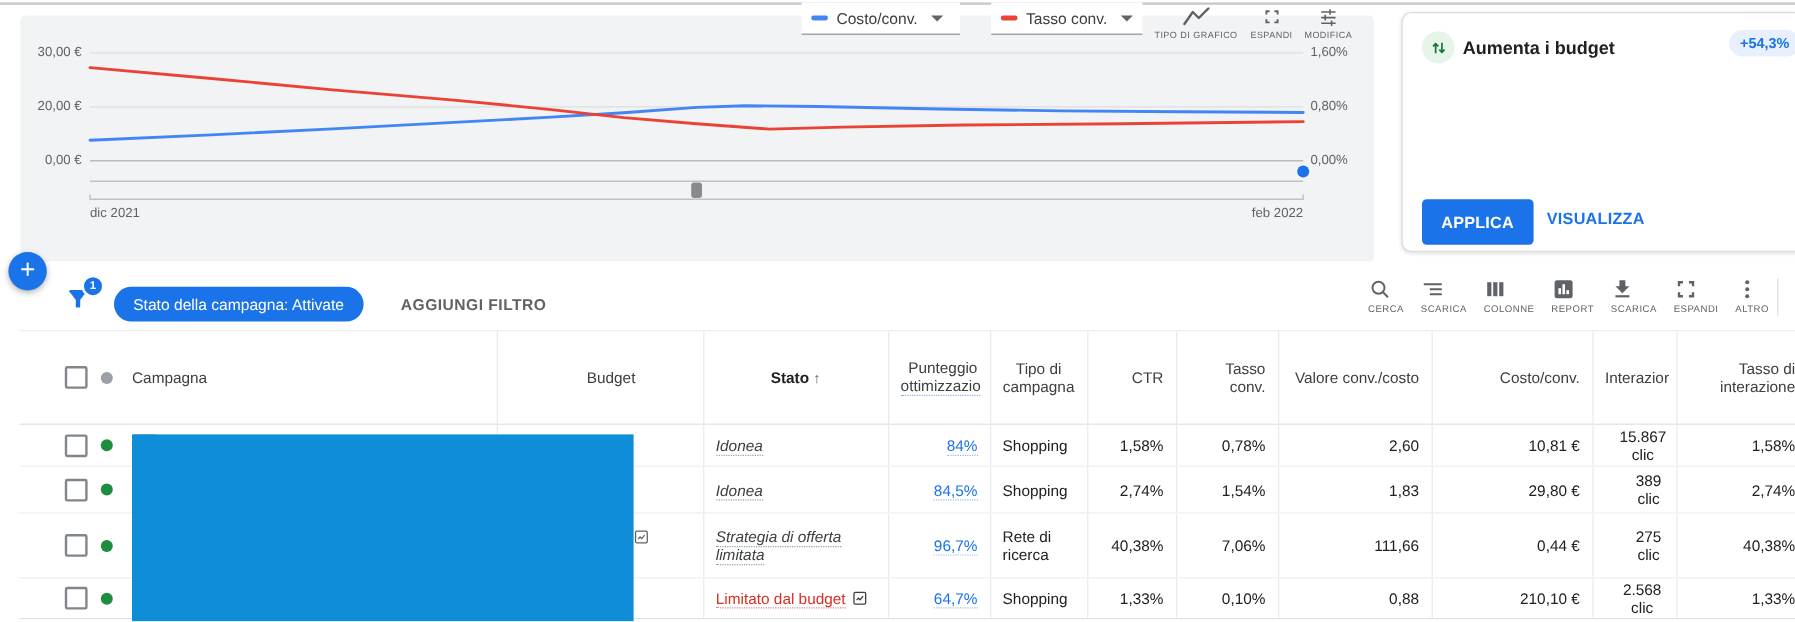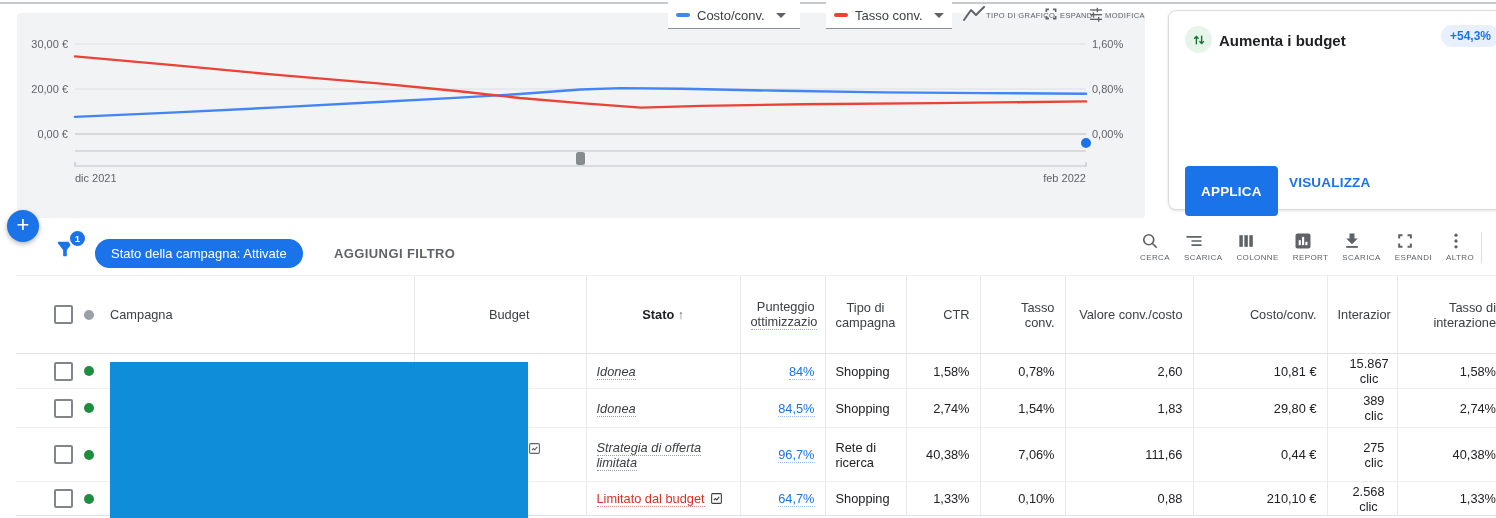--- a/index.html
+++ b/index.html
@@ -10,37 +10,37 @@
   .chart-panel{position:absolute;left:17px;top:13px;width:1128px;height:205px;background:#f2f3f4;border-radius:4px;}
   .chart-svg{position:absolute;left:0;top:0;pointer-events:none;}
   .axis-label{position:absolute;font-size:11px;color:#5f6368;line-height:12px;}
   .yl{left:14px;width:54px;text-align:right;}
   .yr{left:1092px;width:50px;text-align:left;}
   .metric-chip{position:absolute;top:2px;height:26px;background:#fff;border-bottom:1px solid #8a8f94;
     display:flex;align-items:center;gap:7px;padding:0 8px;cursor:pointer;}
   .metric-dash{width:14px;height:4px;border-radius:2px;}
   .metric-label{font-size:13px;color:#3c4043;}
   .caret{width:0;height:0;border-left:5px solid transparent;border-right:5px solid transparent;border-top:5px solid #5f6368;margin-left:4px;}
-  .chart-tool{position:absolute;top:6px;display:flex;flex-direction:row;align-items:center;cursor:pointer;}
+  .chart-tool{position:absolute;top:6px;display:flex;flex-direction:column;align-items:center;cursor:pointer;}
   .chart-tool .tlabel{margin-top:3px;font-size:7.5px;letter-spacing:.4px;color:#5f6368;white-space:nowrap;}
   .scrub-dot{position:absolute;left:1081px;top:138px;width:10px;height:10px;border-radius:50%;background:#1a73e8;}
   .scrub-handle{position:absolute;left:576px;top:152px;width:9px;height:13px;border-radius:2.5px;background:#868b8e;cursor:ew-resize;}
   
   .card{position:absolute;left:1168px;top:10px;width:356px;height:198px;background:#fff;border:1px solid #dadce0;
         border-radius:8px;box-shadow:0 1px 3px rgba(60,64,67,.15);z-index:30;}
   .card-icon{position:absolute;left:16px;top:15px;width:27px;height:27px;border-radius:50%;background:#e6f4ea;
              display:flex;align-items:center;justify-content:center;}
   .card-title{position:absolute;left:50px;top:21px;font-size:15px;font-weight:bold;color:#202124;}
   .card-badge{position:absolute;left:272px;top:14px;background:#e8f0fe;color:#1a73e8;font-size:12px;font-weight:bold;
               border-radius:12px;padding:4px 9px;}
   .card-body{position:absolute;left:16px;top:52px;font-size:13.8px;color:#3c4043;line-height:21.5px;white-space:nowrap;}
   .help-ic{display:inline-block;width:13px;height:13px;border:1.2px solid #5f6368;border-radius:50%;font-size:9px;
            line-height:13px;text-align:center;color:#5f6368;vertical-align:-2px;margin-left:4px;cursor:pointer;}
   .btn-apply{position:absolute;left:16px;top:155px;background:#1a73e8;color:#fff;border:none;border-radius:4px;
-             height:50px;padding:0 16px;font-size:13.5px;font-weight:bold;letter-spacing:.2px;cursor:pointer;font-family:inherit;}
+             height:38px;padding:0 16px;font-size:13.5px;font-weight:bold;letter-spacing:.2px;cursor:pointer;font-family:inherit;}
   .btn-view{position:absolute;left:114px;top:163px;background:none;border:none;color:#1a73e8;font-size:13.5px;
             font-weight:bold;letter-spacing:.2px;cursor:pointer;font-family:inherit;}
   
   .fab{position:absolute;left:7px;top:210px;width:32px;height:32px;border-radius:50%;background:#1a73e8;color:#fff;
        font-size:22px;line-height:30px;text-align:center;box-shadow:0 2px 5px rgba(0,0,0,.3);cursor:pointer;z-index:20;}
   .funnel{position:absolute;left:54px;top:237px;cursor:pointer;}
   .funnel-badge{position:absolute;left:68px;top:229px;width:15px;height:15px;border-radius:50%;background:#1a73e8;
     border:2px solid #fff;color:#fff;font-size:9.5px;font-weight:bold;text-align:center;line-height:15px;}
   .filter-pill{position:absolute;left:95px;top:239px;height:29px;border-radius:15px;background:#1a73e8;color:#fff;
     font-size:13px;display:flex;align-items:center;padding:0 16px;cursor:pointer;white-space:nowrap;}

